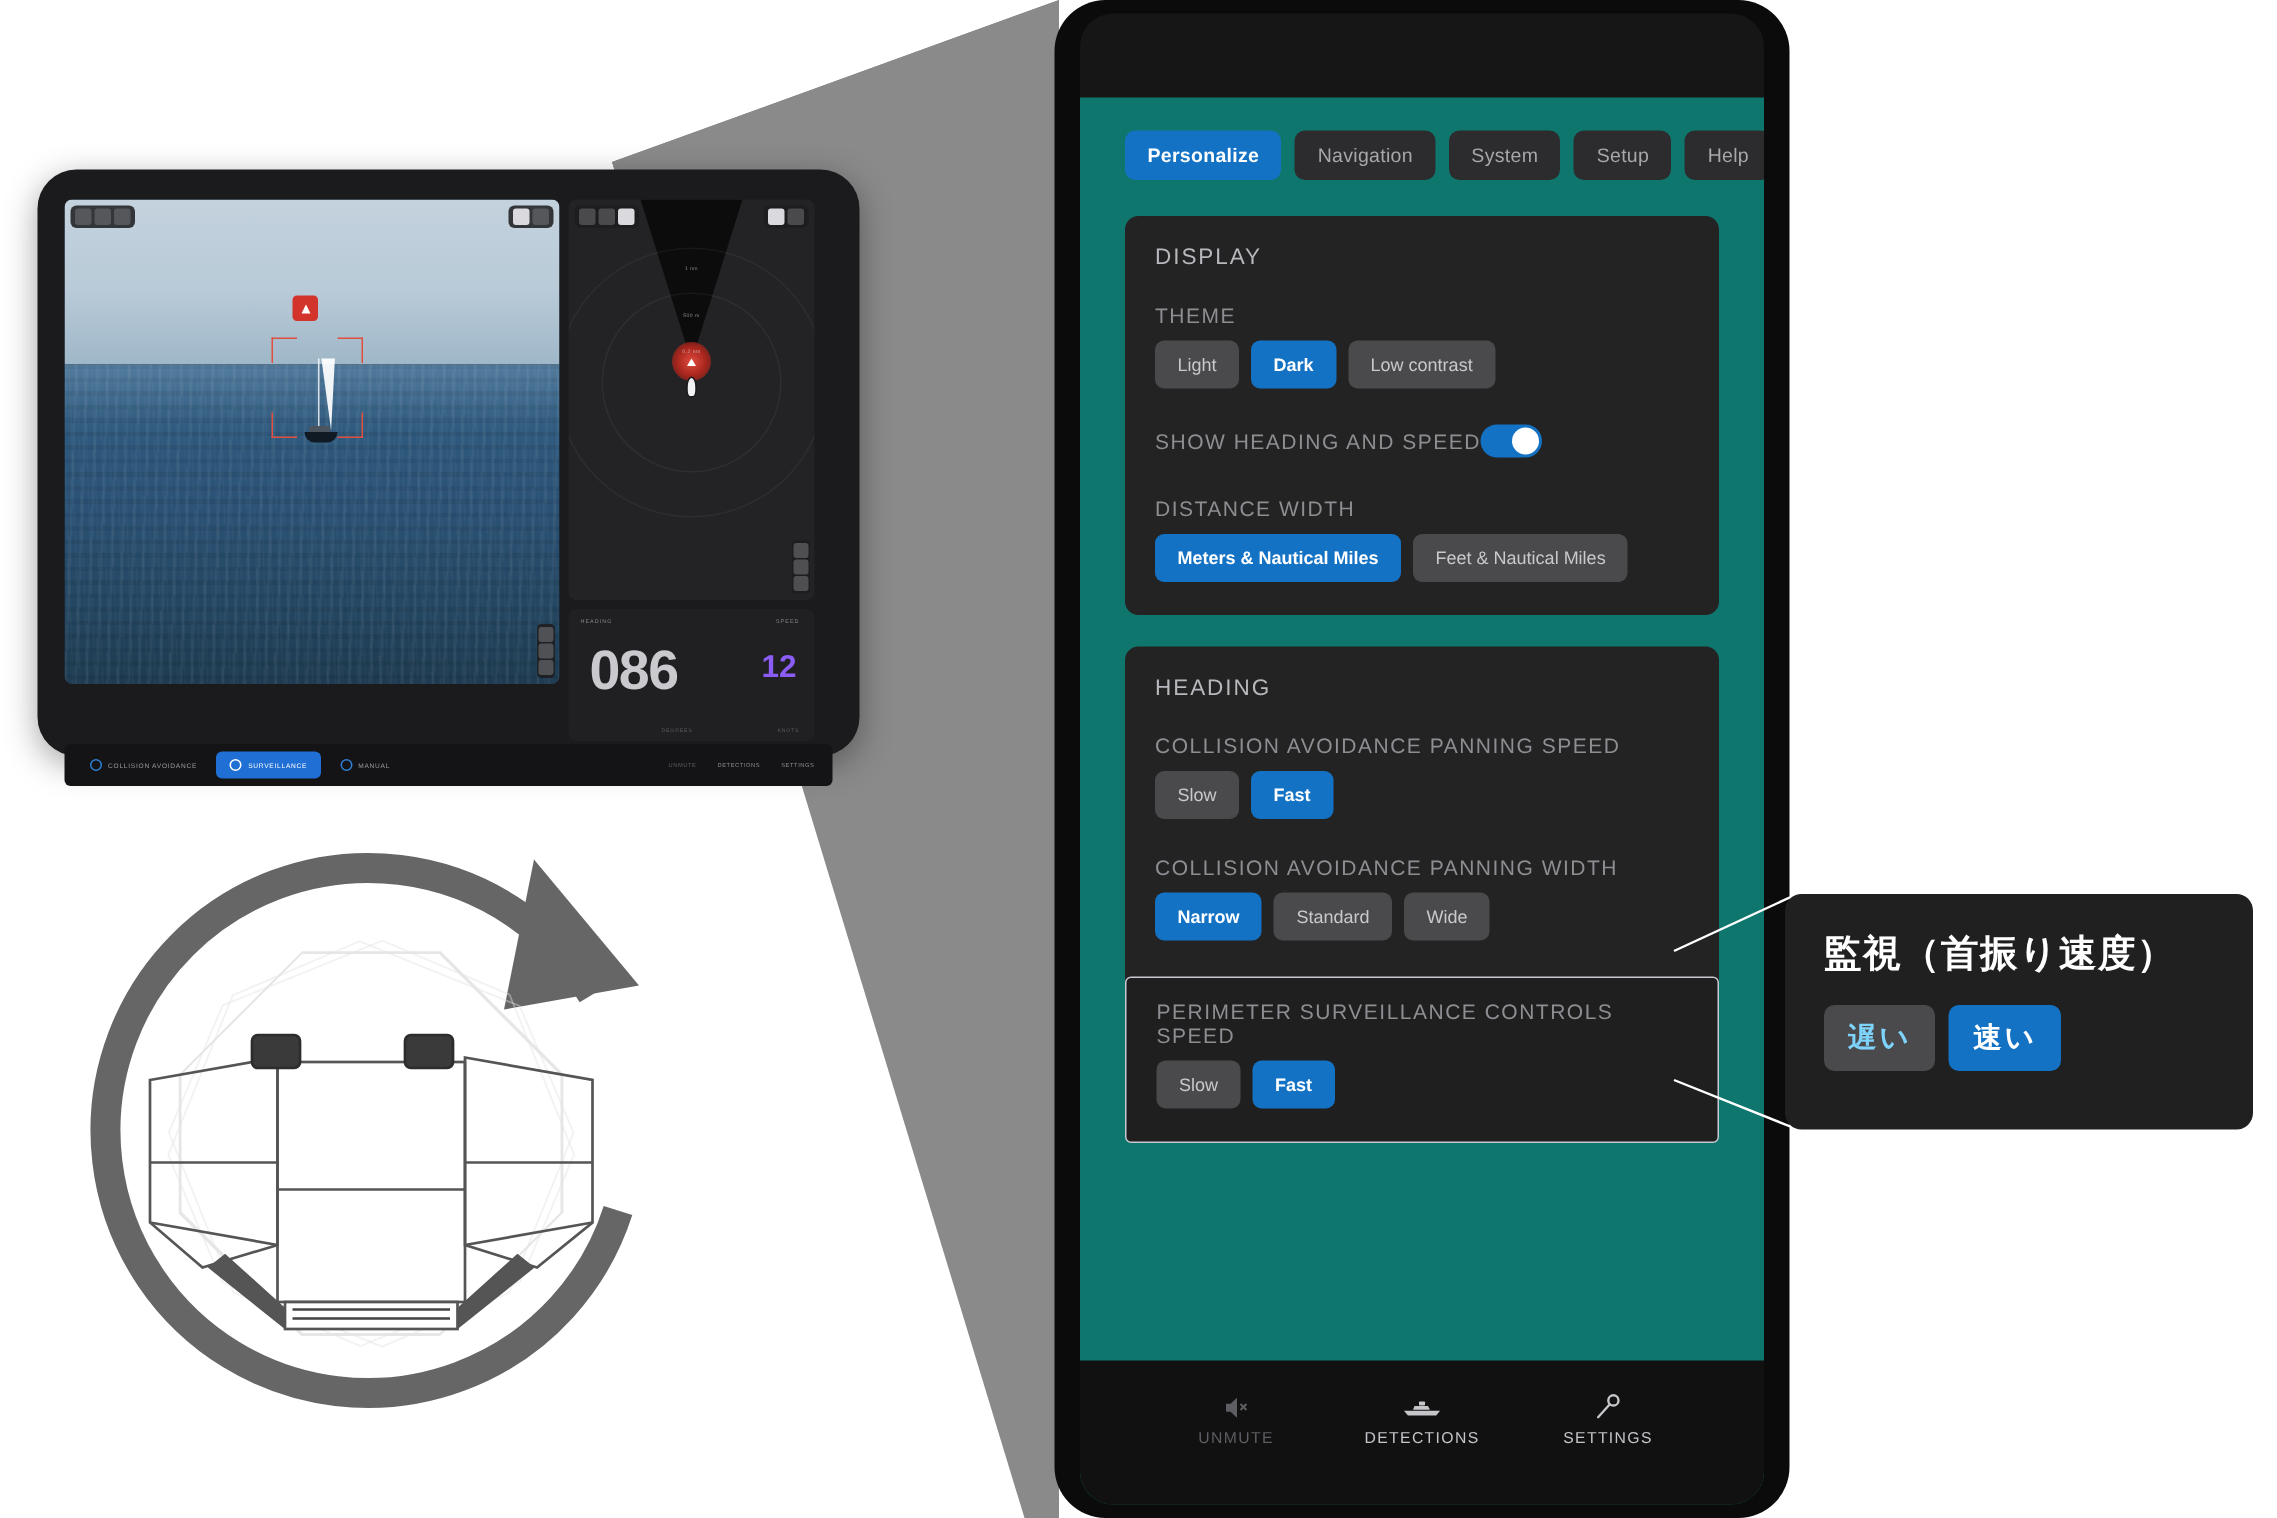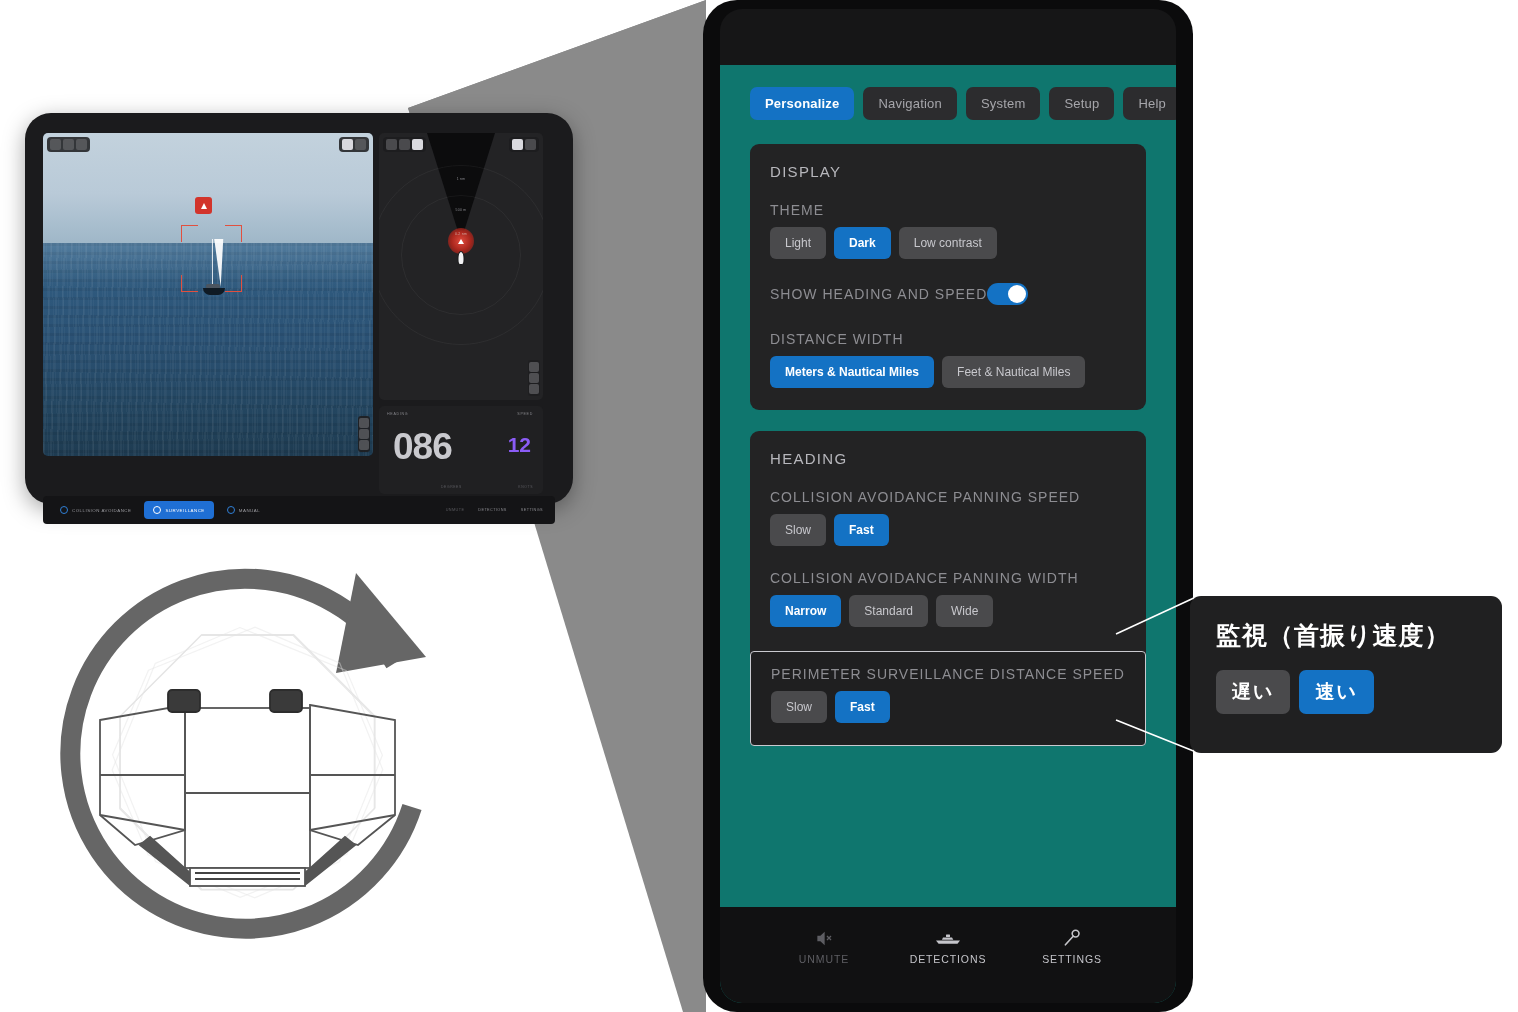--- a/index.html
+++ b/index.html
@@ -116,21 +116,21 @@
   .bb{text-align:center;width:78px;}
   .bb .ic{height:22px;display:flex;align-items:center;justify-content:center;}
   .bb .tx{font-size:10.5px;letter-spacing:.9px;color:#c5c5ca;margin-top:4px;}
   .bb.dim .tx, .bb.dim .ic{color:#5e5e63;}
 
   
   .callout{position:absolute;left:1190px;top:596px;width:312px;height:157px;background:#202021;border-radius:11px;
            padding:23px 26px;}
   .co-title{font-size:25px;color:#fff;font-weight:700;letter-spacing:1px;}
   .co-seg{display:flex;gap:9px;margin-top:18px;}
-  .co-btn{background:#4a4a4c;color:#ffffff;font-size:19px;font-weight:700;padding:9px 16px;border-radius:7px;letter-spacing:2px;}
+  .co-btn{background:#4a4a4c;color:#7dd3fc;font-size:19px;font-weight:700;padding:9px 16px;border-radius:7px;letter-spacing:2px;}
   .co-btn.on{background:#1472c4;color:#fff;}
 </style>
 </head>
 <body>
 
 <div id="stage">
 
   <svg class="wedge" viewBox="0 0 1518 1012">
     <polygon points="408,108 706,0 706,1012 408,108 683,1012" fill="#8a8a8a"></polygon>
     <polygon points="408,108 706,0 706,1012 683,1012" fill="#8a8a8a"></polygon>
@@ -313,21 +313,21 @@
           <div class="blk">
             <div class="lbl">COLLISION AVOIDANCE PANNING WIDTH</div>
             <div class="seg">
               <div class="sbtn on">Narrow</div>
               <div class="sbtn">Standard</div>
               <div class="sbtn">Wide</div>
             </div>
           </div>
 
           <div class="hl-row">
-            <div class="lbl">PERIMETER SURVEILLANCE DISTANCE SPEED</div>
+            <div class="lbl">PERIMETER SURVEILLANCE CONTROLS SPEED</div>
             <div class="seg">
               <div class="sbtn">Slow</div>
               <div class="sbtn on">Fast</div>
             </div>
           </div>
         </div>
 
         <div class="botbar">
           <div class="bb dim">
             <div class="ic">

